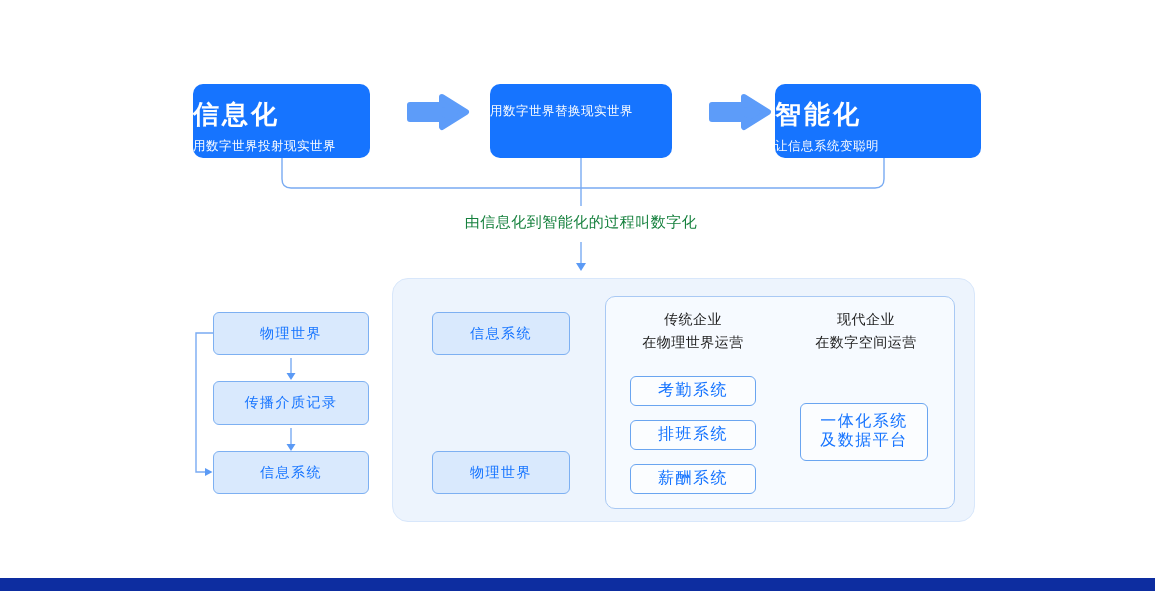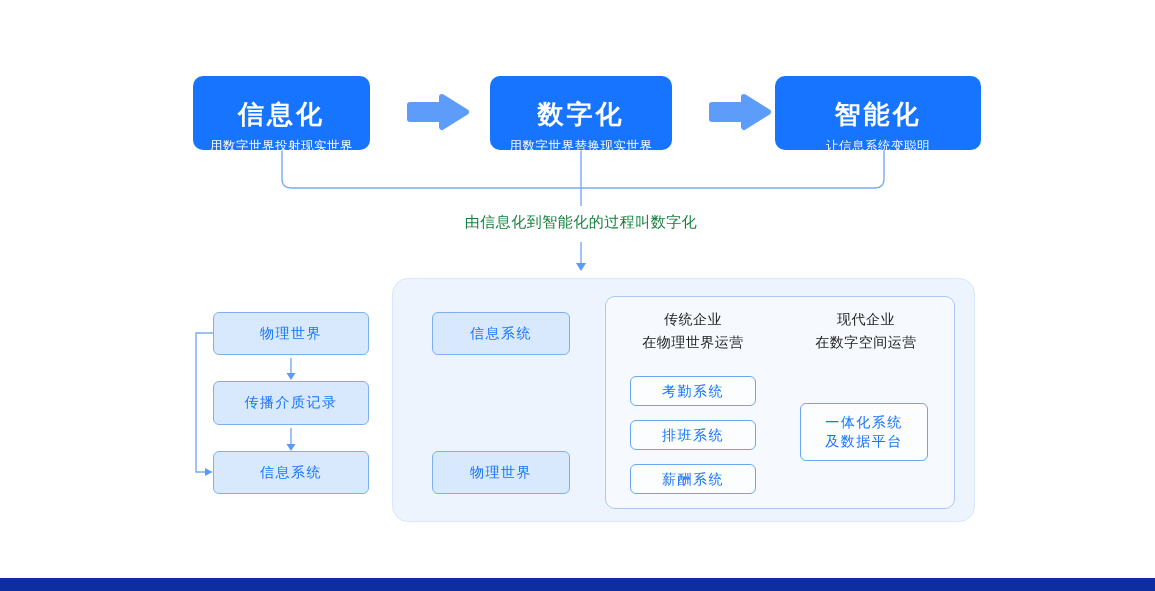--- a/index.html
+++ b/index.html
@@ -6,34 +6,34 @@
   html,body { width:1155px; height:591px; }
   body {
     position:relative; background:#ffffff; overflow:hidden;
     font-family:"Liberation Sans","DejaVu Sans",sans-serif;
   }
   .canvas { position:absolute; inset:0; }
   svg.wires { position:absolute; inset:0; pointer-events:none; }
 
   .stage-box {
     position:absolute; background:var(--primary,#1674ff); border-radius:10px;
-    color:#fff; text-align:center; padding-top:21px;
+    color:#fff; padding-top:13px;margin-top:8px;
   }
   .stage-title { font-size:26px; font-weight:700; letter-spacing:3px; }
   .stage-sub { font-size:12.5px; margin-top:6px; letter-spacing:.5px; opacity:.97;font-family:Liberation Serif, serif; }
 
   .lightbox {
     position:absolute; display:flex; align-items:center; justify-content:center;
     background:#d9e9fd; border:1px solid #7db0f2; border-radius:6px;
     color:var(--primary,#1674ff); font-size:14px; letter-spacing:1.5px;
   }
   .whitebox {
     position:absolute; display:flex; flex-direction:column; align-items:center; justify-content:center;
     background:#fbfdff; border:1px solid #6aa5f0; border-radius:6px;
-    color:var(--primary,#1674ff); font-size:14px; letter-spacing:1.5px; line-height:19px; 
+    color:var(--primary,#1674ff); font-size:16px; letter-spacing:1.5px; line-height:19px; font-family:Liberation Mono, monospace;
   }
   .panel { position:absolute; background:#edf4fd; border:1px solid #d8e7fb; border-radius:16px; }
   .inner-panel { position:absolute; background:#f6faff; border:1px solid #a9c9f4; border-radius:10px; }
   .col-header { position:absolute; text-align:center; color:#1c1c1c; font-size:14px; line-height:23px; font-weight:500; letter-spacing:.5px; }
   .note { position:absolute; text-align:center; color:#15803d; font-size:15px; letter-spacing:.5px; }
   .footer-bar { position:absolute; left:0; width:1155px; background:var(--footer,#0d2da0); }
 
   .thin { stroke:#79abf2; stroke-width:1.4; fill:none; }
   .head { fill:#5b9af5; }
   .block { fill:var(--arrow,#5d9cf9); stroke:var(--arrow,#5d9cf9); stroke-width:6; stroke-linejoin:round; }
@@ -79,21 +79,20 @@
 
     <path class="gdown" d="M490,362 h22 v62 h11 l-22,24 -22,-24 h11 z"></path>
     <path class="gright" d="M520,394 h56 v-11 l24,22 -24,22 v-11 h-56 z"></path>
   </svg>
 
   <div class="stage-box" style="left:193px;top:76px;width:177px;height:74px">
     <div class="stage-title">信息化</div>
     <div class="stage-sub">用数字世界投射现实世界</div>
   </div>
   <div class="stage-box" style="left:490px;top:76px;width:182px;height:74px">
-    <div class="stage-title">数字化</div>
     <div class="stage-sub">用数字世界替换现实世界</div>
   </div>
   <div class="stage-box" style="left:775px;top:76px;width:206px;height:74px">
     <div class="stage-title">智能化</div>
     <div class="stage-sub">让信息系统变聪明</div>
   </div>
 
   <div class="note" style="left:431px;top:213px;width:300px">由信息化到智能化的过程叫数字化</div>
 
   <div class="lightbox" style="left:213px;top:312px;width:156px;height:43px">物理世界</div>

